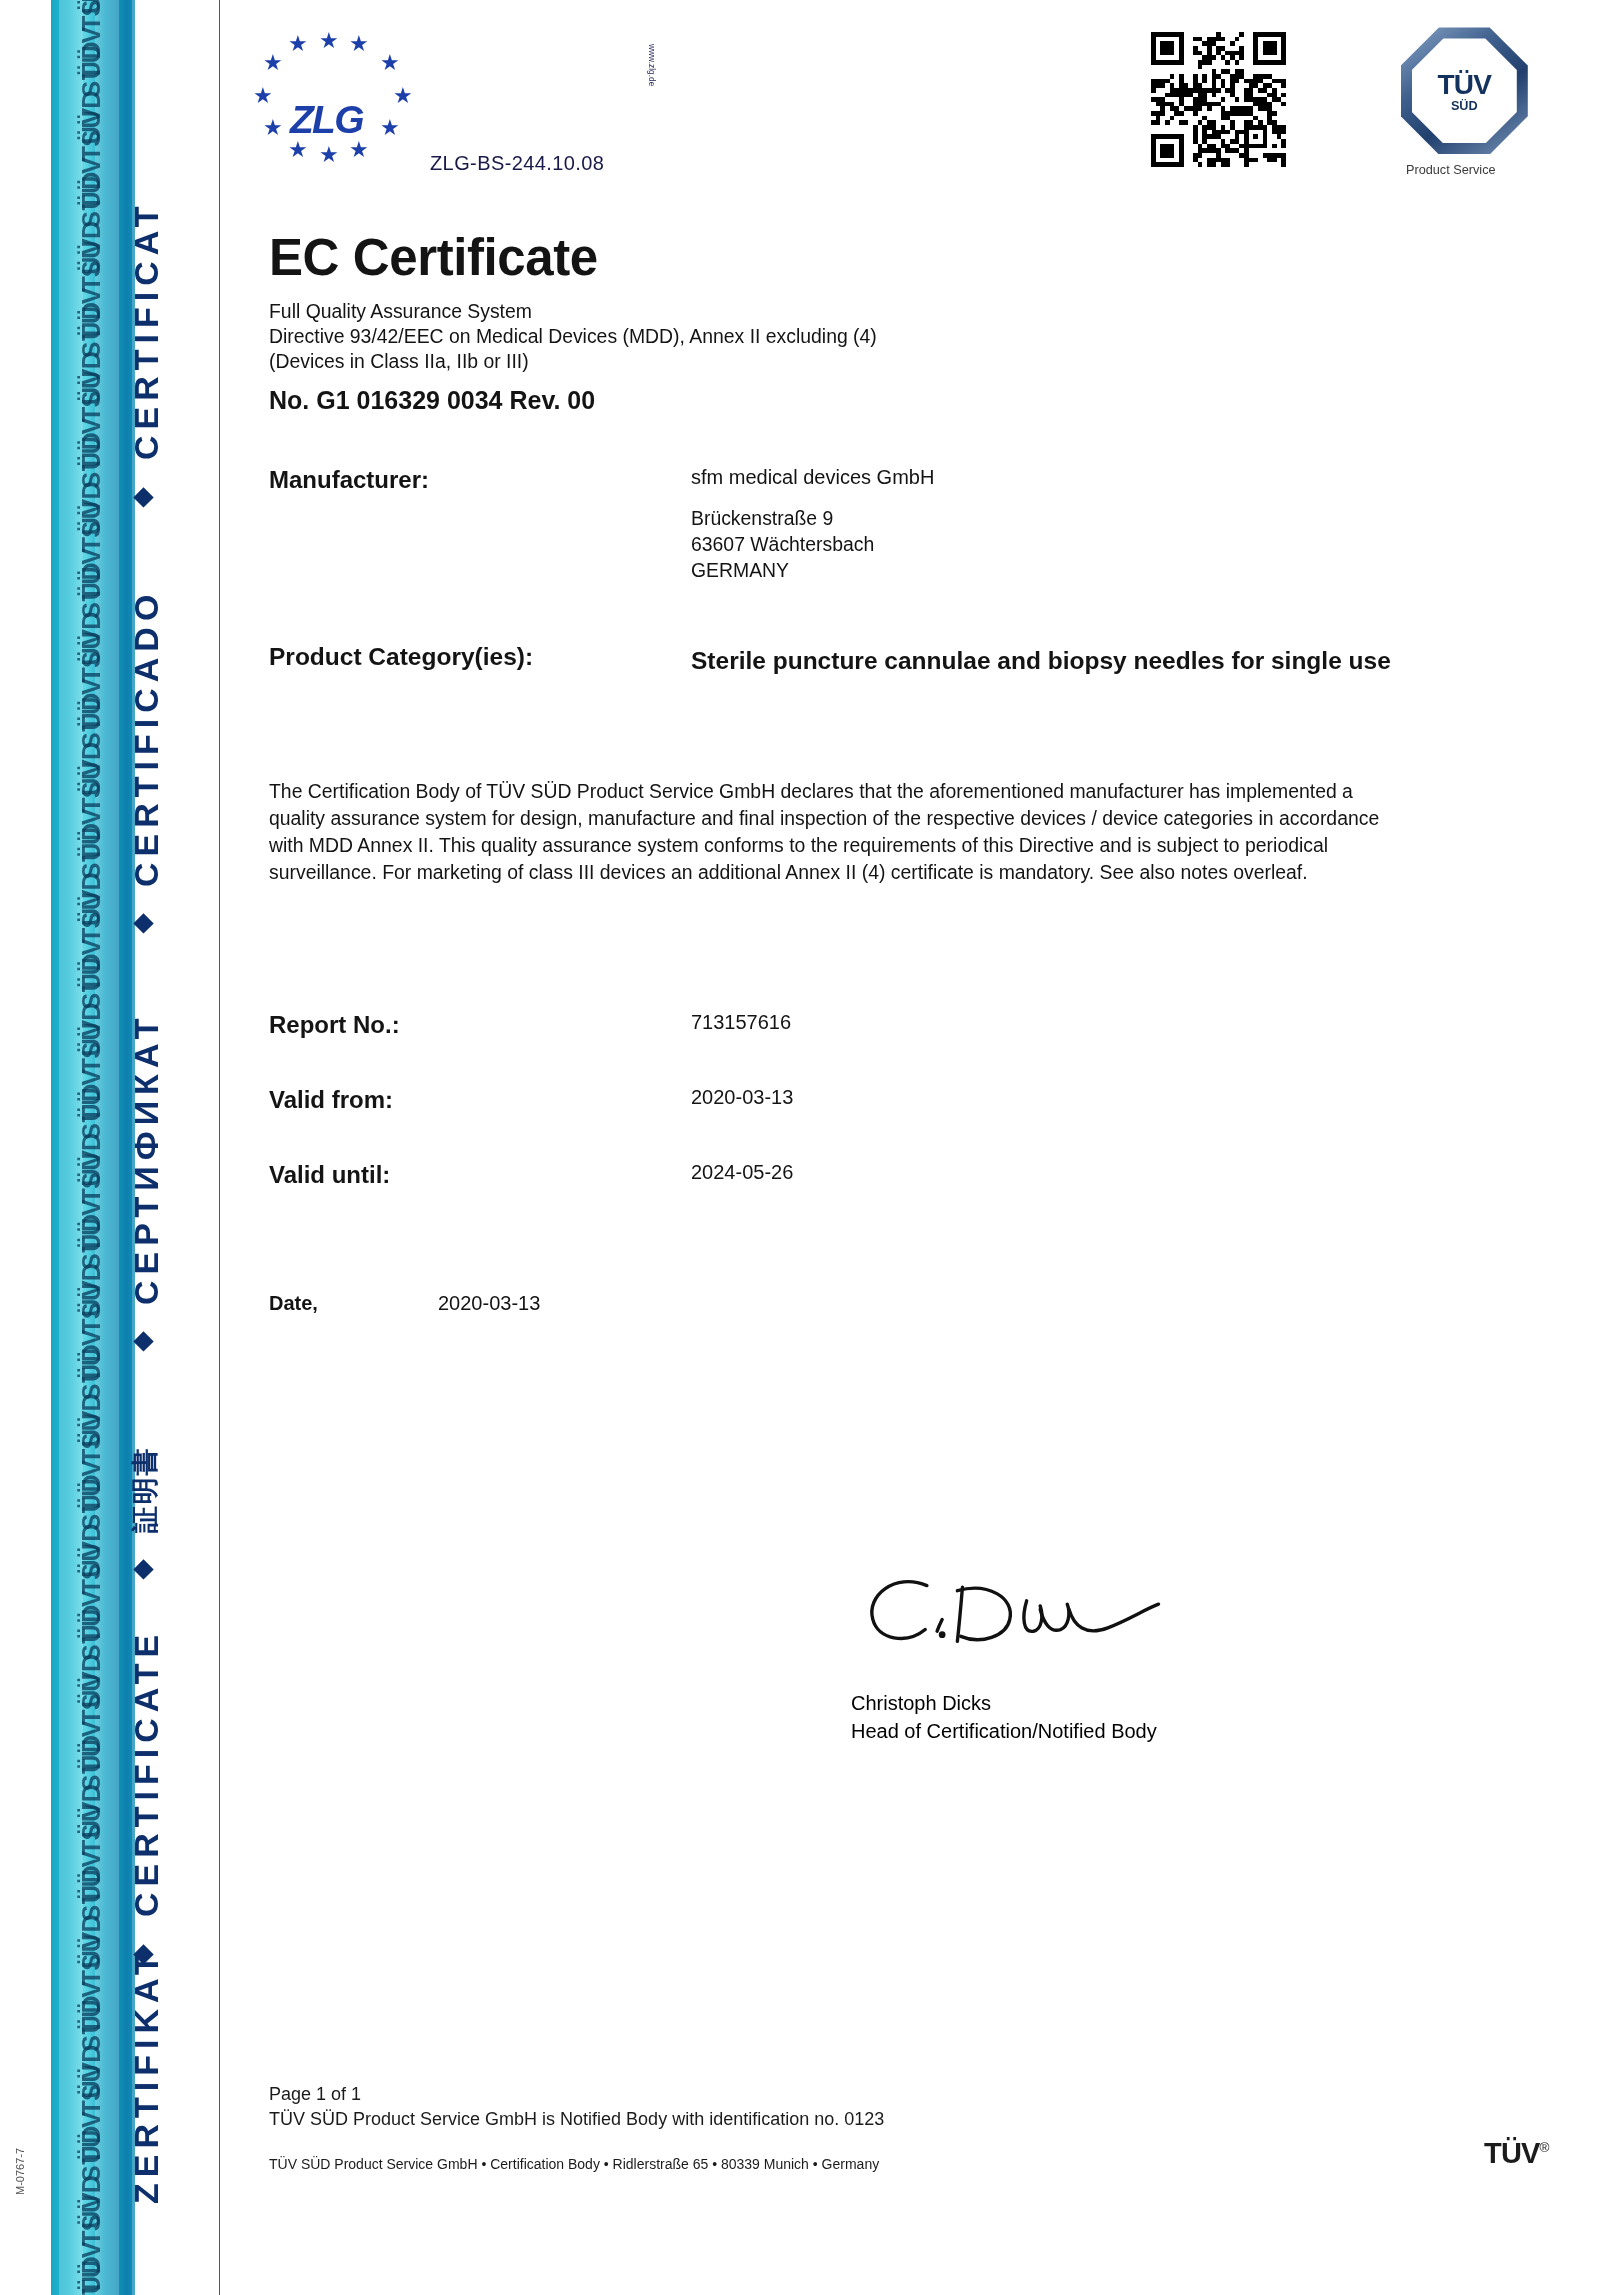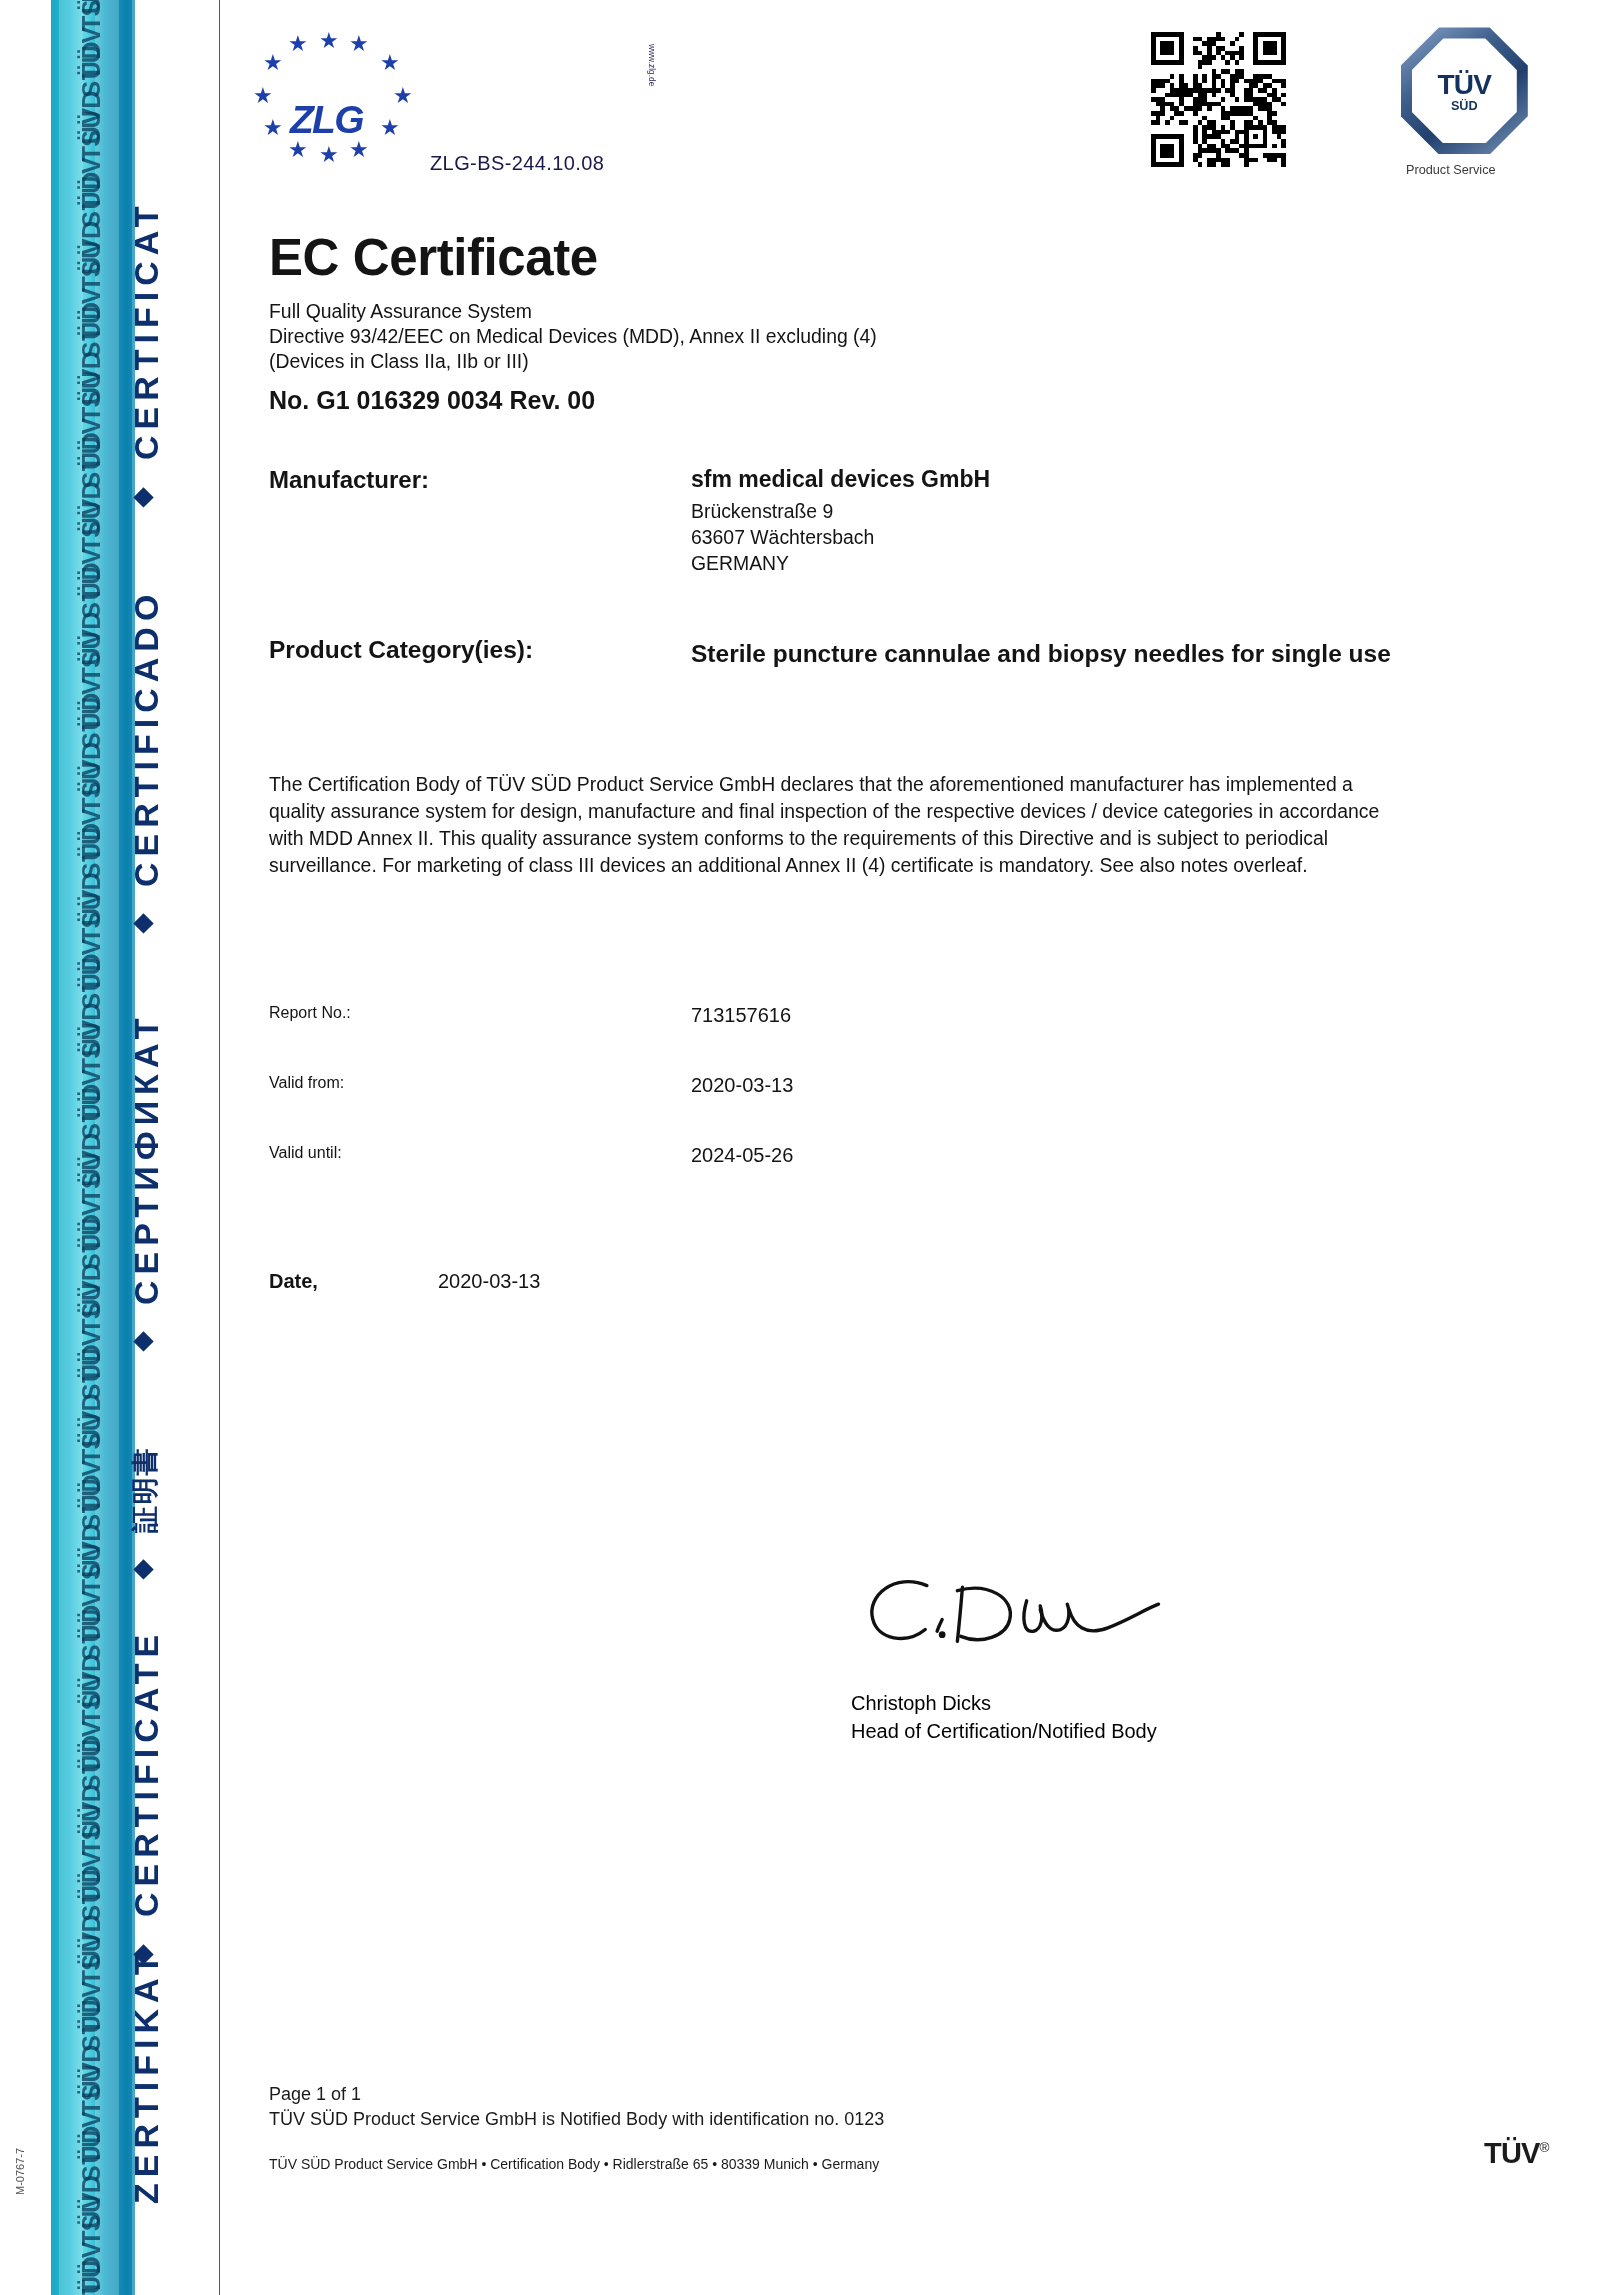--- a/index.html
+++ b/index.html
@@ -220,23 +220,23 @@
   .row .label {
     font-size: 24px;
     font-weight: bold;
     width: 422px;
     flex: none;
   }
   .row .value {
     font-size: 24px;
   }
   .mfr-name {
-    font-size: 23px;
-    font-weight: bold;
-    margin-bottom: 5px;
+    font-size: 20px;
+    font-weight: normal;
+    margin-bottom: 16px;
   }
   .mfr-line {
     font-size: 19.4px;
     line-height: 26px;
   }
 
   .category-row {
     display: flex;
     margin-top: 60px;
   }
@@ -259,22 +259,22 @@
     line-height: 27px;
     max-width: 1115px;
   }
 
   .kv {
     display: flex;
     margin-top: 47px;
   }
   .kv.first { margin-top: 125px; }
   .kv .k {
-    font-size: 16px;
-    font-weight: normal;
+    font-size: 24px;
+    font-weight: bold;
     width: 422px;
     flex: none;
   }
   .kv .v { font-size: 20px; }
 
   .date-row {
     display: flex;
     margin-top: 103px;
   }
   .date-row .k {

